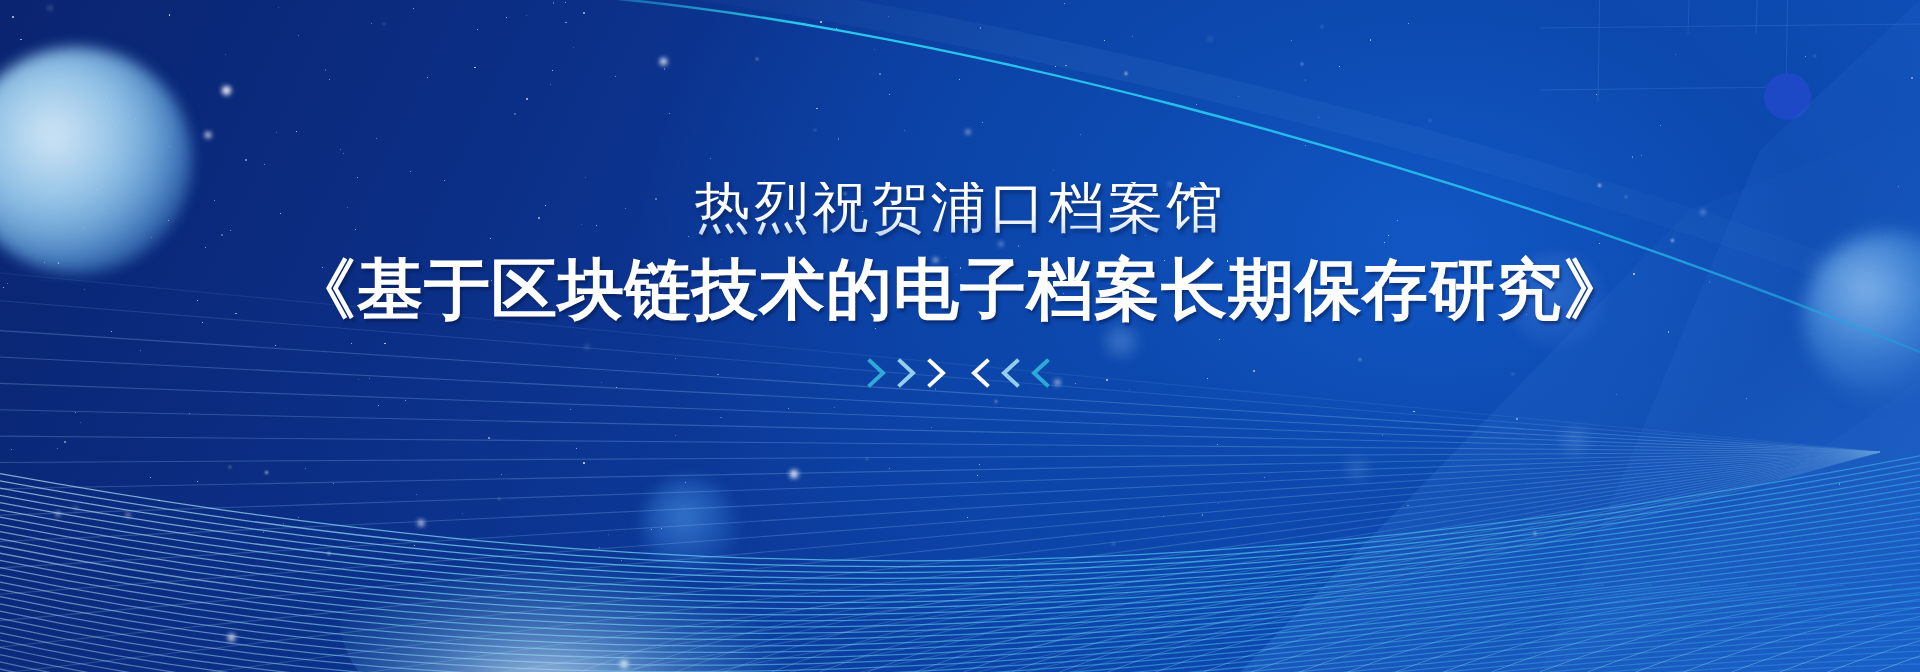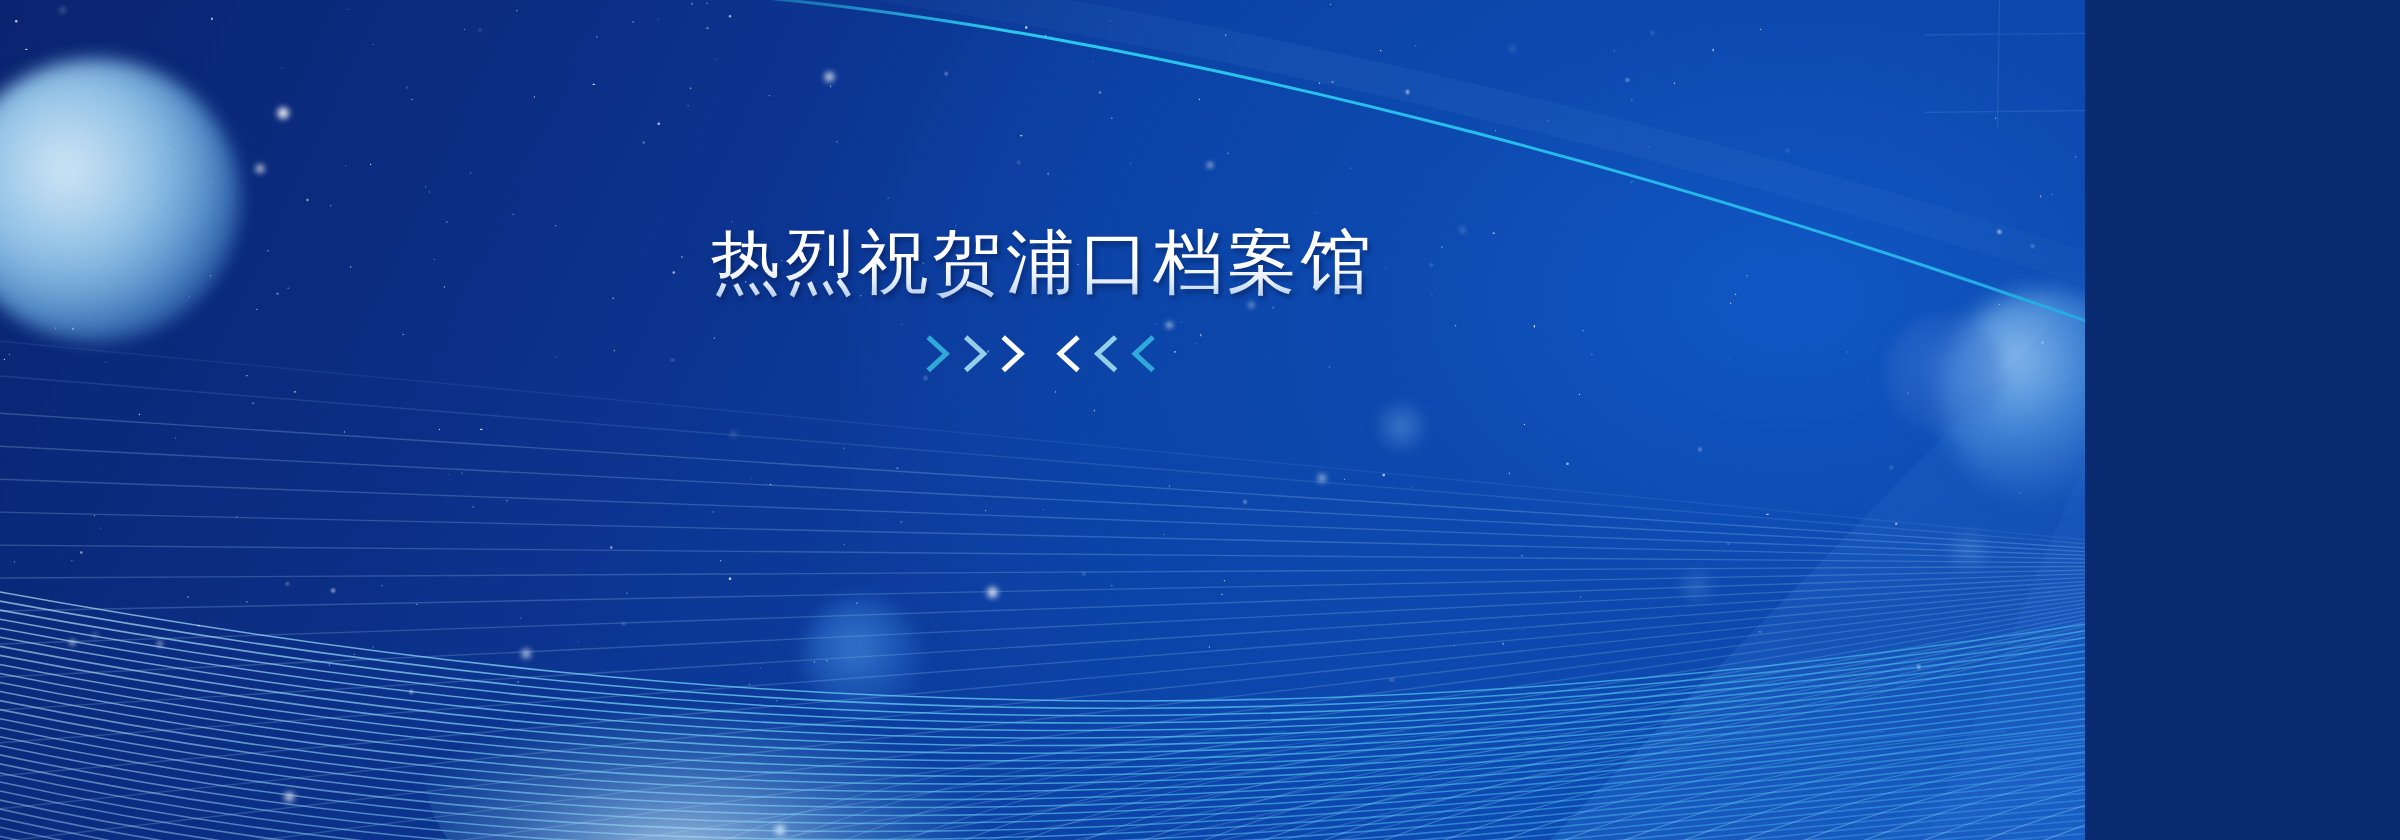--- a/index.html
+++ b/index.html
@@ -4,24 +4,24 @@
 <style>
   html, body {
     margin: 0;
     padding: 0;
     background: #0a2a72;
   }
   * { box-sizing: border-box; }
 
   .banner {
     position: relative;
-    width: 1668px;
+    width: 1920px;
     height: 672px;
     overflow: hidden;
-    font-family: Liberation Serif, serif;
+    font-family: Liberation Mono, monospace;
     background:
       radial-gradient(ellipse 1100px 760px at 1430px 240px, #1157c4 0%, #0c48ad 34%, rgba(12,66,160,0) 72%),
       radial-gradient(ellipse 900px 620px at 1880px 330px, #2a6fd6 0%, rgba(25,94,200,0.45) 38%, rgba(16,70,170,0) 70%),
       linear-gradient(115deg, #0a2470 0%, #0b2d83 22%, #0c3b9c 46%, #0c47af 68%, #0d4fba 86%, #0f57c4 100%);
   }
 
   
   .stars {
     position: absolute; inset: 0;
     pointer-events: none;
@@ -608,20 +608,21 @@
         <path d="M1808,680 C1928,630 2068,600 2228,585" opacity="0.468" stroke-width="0.9"></path>
         <path d="M1856,680 C1976,630 2116,600 2276,585" opacity="0.476" stroke-width="0.9"></path>
         <path d="M1904,680 C2024,630 2164,600 2324,585" opacity="0.484" stroke-width="0.9"></path>
         <path d="M1952,680 C2072,630 2212,600 2372,585" opacity="0.492" stroke-width="0.9"></path>
       </g>
     <ellipse cx="640" cy="620" rx="300" ry="150" fill="url(#meshGlow)"></ellipse>
   </svg>
 
   <div class="content">
     <div class="line1">热烈祝贺浦口档案馆</div>
+    <div class="line2">《基于区块链技术的电子档案长期保存研究》</div>
     <div class="line3">
       <span class="chev">
         <svg width="24" height="40" viewBox="0 0 24 40">
             <path d="M4 8 L17 20 L4 32" stroke="#2fa9d8" stroke-width="4" fill="none" stroke-linecap="square"></path>
           </svg>
         <svg width="24" height="40" viewBox="0 0 24 40">
             <path d="M4 8 L17 20 L4 32" stroke="#93cfe8" stroke-width="4" fill="none" stroke-linecap="square"></path>
           </svg>
         <svg width="24" height="40" viewBox="0 0 24 40">
             <path d="M4 8 L17 20 L4 32" stroke="#ffffff" stroke-width="4" fill="none" stroke-linecap="square"></path>

